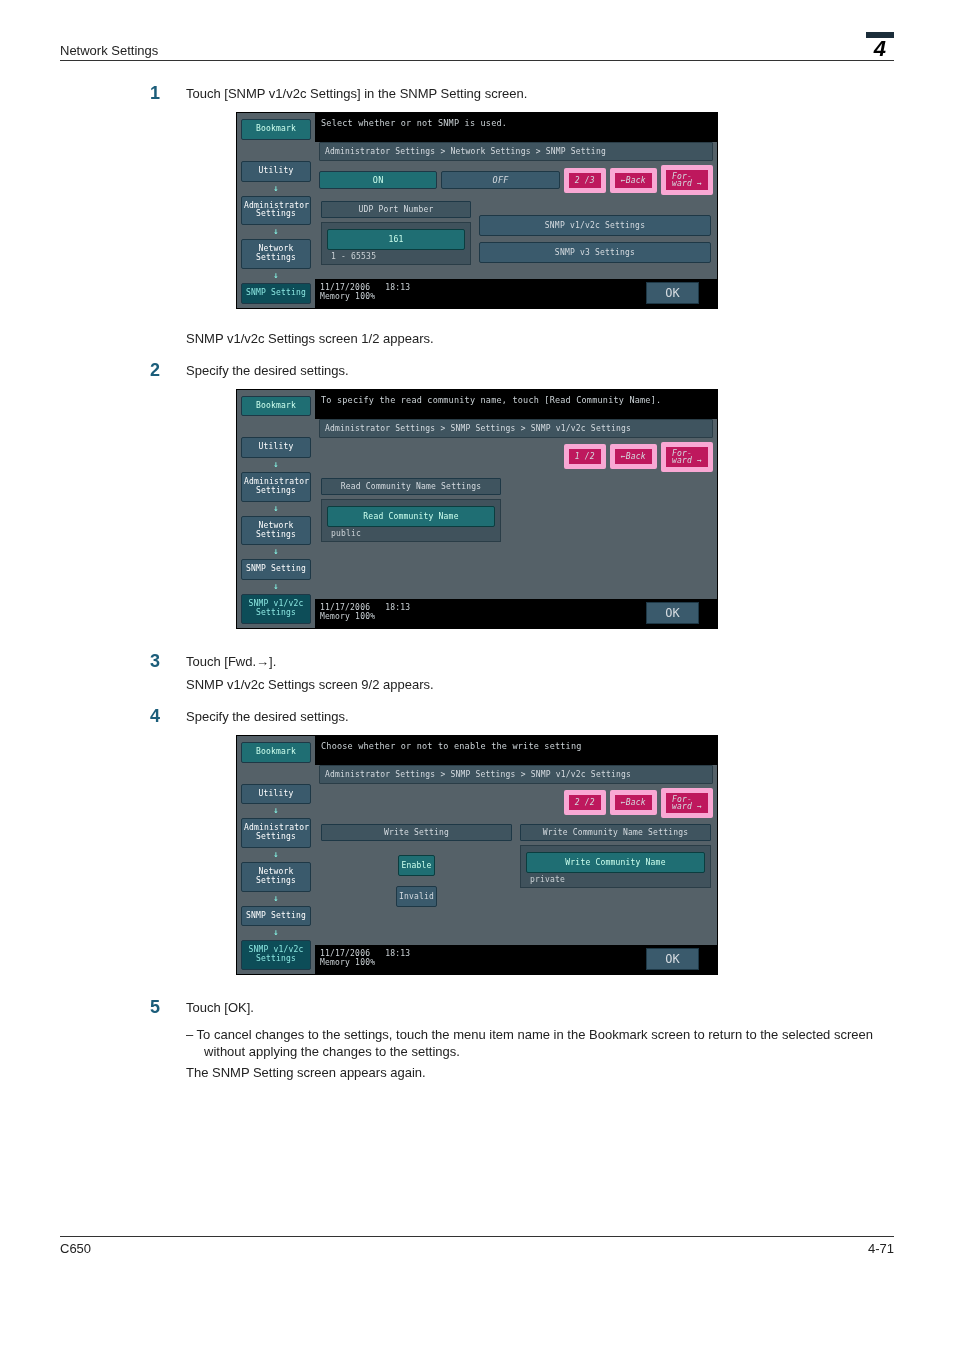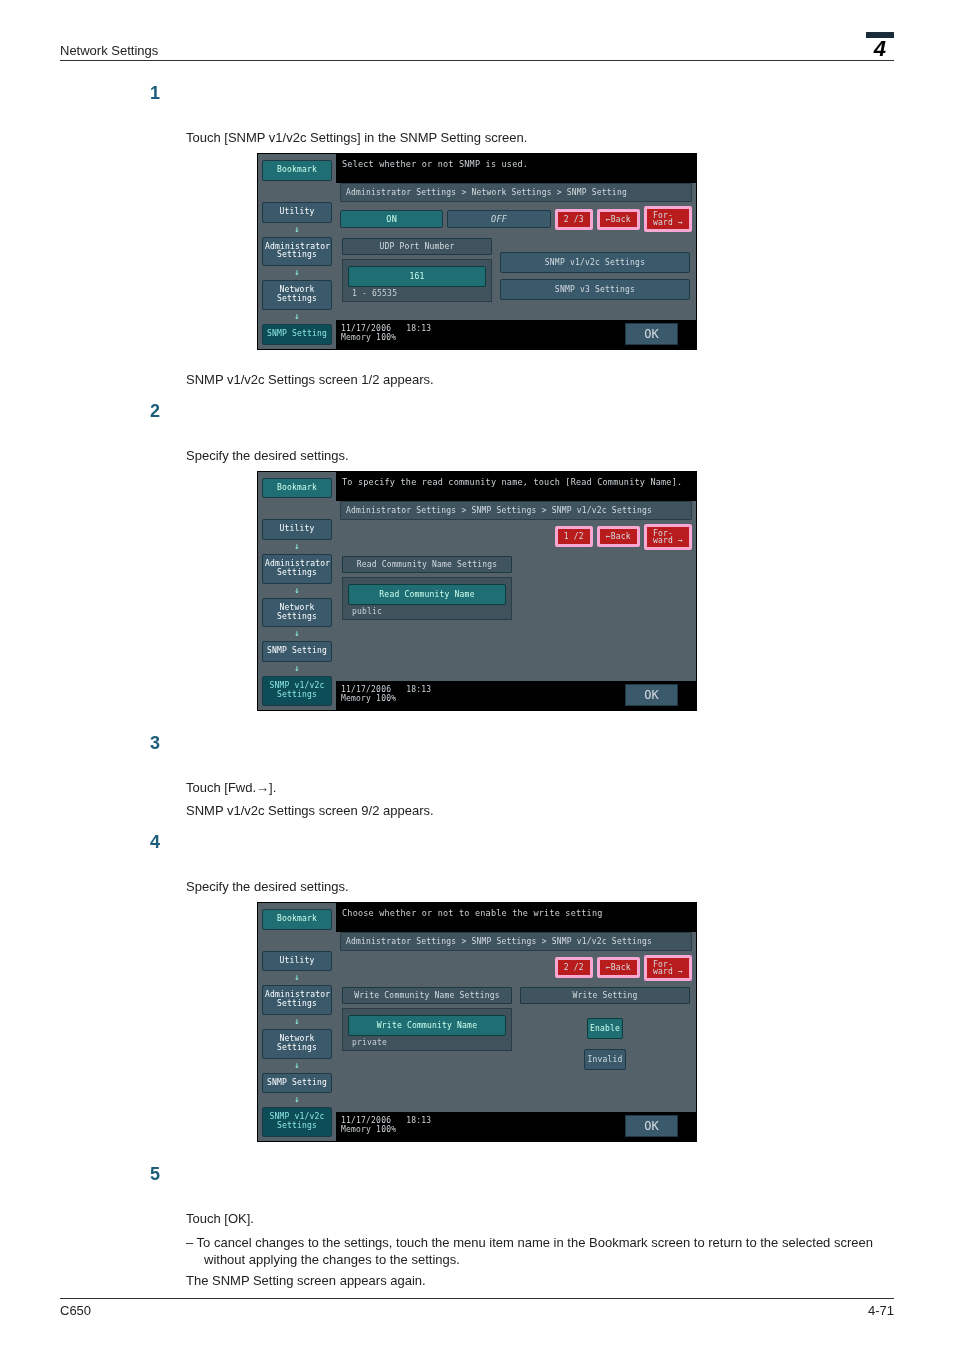--- a/index.html
+++ b/index.html
@@ -41,36 +41,36 @@
     display: flex;
     gap: 18px;
     margin: 14px 0 8px 90px;
   }
   .stepNum {
     font-size: 18px;
     font-weight: bold;
     color: #1b5d7a;
     min-width: 18px;
   }
-  .stepBody { padding-top: 3px; flex: 1; margin-top: 44px; }
+  .stepBody { padding-top: 3px; flex: 1; }
   .afterText { margin: 10px 0 14px 126px; }
   .bulleted { margin: 6px 0 4px 126px; padding-left: 18px; text-indent: -18px; line-height: 1.35; }
   .footer {
     position: absolute;
     bottom: 24px;
     left: 60px; right: 60px;
     border-top: 1px solid #333;
     display: flex;
     justify-content: space-between;
     padding-top: 4px;
     font-size: 13px;
   }
   
   .shot {
-    width: 440px;
+    width: 482px;
     margin: 4px auto 22px auto;
     border: 1px solid #000;
     background: #000;
     display: flex;
     font-family: "Lucida Console", Monaco, monospace;
     font-size: 8.5px;
     color: #d5dbe0;
     letter-spacing: 0.2px;
   }
   .bmCol {
@@ -133,26 +133,27 @@
     border: 1px solid #1e3846;
     background: #3a5a6c;
     color: #d5dbe0;
     padding: 3px 0;
     flex: 1;
     text-align: center;
     border-radius: 2px;
     font-style: italic;
   }
   .pgBox, .backBox, .fwdBox {
-    border: 3px solid #f9a8d4;
-    background: #b91c1c;
+    border: 5px solid #f9a8d4;
+    background: #be185d;
     padding: 3px 6px;
     border-radius: 2px;
     white-space: nowrap;
     font-size: 8px;
+    font-style: italic;
   }
   .contentArea {
     flex: 1;
     padding: 6px;
     display: flex;
     gap: 8px;
   }
   .panel {
     flex: 1;
     display: flex;
@@ -355,32 +356,32 @@
       <div class="topInstr">Choose whether or not to enable the write setting</div>
       <div class="crumbBar">Administrator Settings &gt; SNMP Settings &gt; SNMP v1/v2c Settings</div>
       <div class="ctrlRow" style="justify-content:flex-end">
         <div class="pgBox">2 /2</div>
         <div class="backBox">←Back</div>
         <div class="fwdBox" style="white-space:pre-line;line-height:0.9">For-
 ward →</div>
       </div>
       <div class="contentArea">
         <div class="panel">
+          <div class="panelTitle">Write Setting</div>
+          <div style="height:6px"></div>
+          <div class="greenBtn" style="max-width:110px;margin:0 auto 6px auto">Enable</div>
+          <div class="grayBtn" style="max-width:110px;margin:0 auto">Invalid</div>
+        </div>
+        <div class="panel">
           <div class="panelTitle">Write Community Name Settings</div>
           <div class="inset">
             <div class="greenBtn">Write Community Name</div>
             <div class="valRow">private</div>
           </div>
         </div>
-        <div class="panel">
-          <div class="panelTitle">Write Setting</div>
-          <div style="height:6px"></div>
-          <div class="greenBtn" style="max-width:110px;margin:0 auto 6px auto">Enable</div>
-          <div class="grayBtn" style="max-width:110px;margin:0 auto">Invalid</div>
-        </div>
       </div>
       <div class="okRow">
         <div class="statusTxt">
           <span>11/17/2006</span>&nbsp;&nbsp;&nbsp;<span>18:13</span><br>
           <span>Memory   100%</span>
         </div>
         <div class="okBtn">OK</div>
       </div>
     </div>
   </div>

